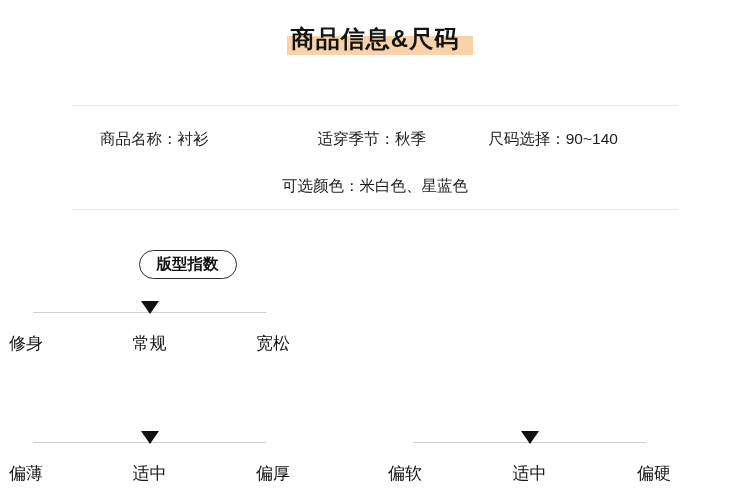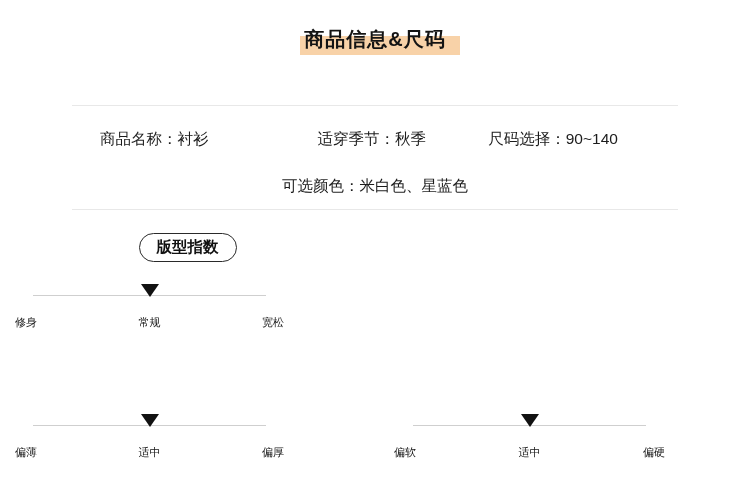--- a/index.html
+++ b/index.html
@@ -21,21 +21,21 @@
     position: absolute;
     top: 22px;
     left: 0;
     width: 750px;
     text-align: center;
     height: 40px;
   }
   .title {
     position: relative;
     display: inline-block;
-    font-size: 20px;
+    font-size: 24px;
     font-weight: bold;
     letter-spacing: 1px;
     line-height: 34px;
     padding: 0 4px;
     color: #141414;
   }
   .title .hl {
     position: absolute;
     left: 0;
     right: -10px;
@@ -80,21 +80,21 @@
   .info-row.r1 .c2 { width: 180px; margin-left: 40px; }
   .info-row.r1 .c3 { width: 200px; }
   .info-row.r2 {
     top: 176px;
     text-align: center;
   }
 
   
   .idx-grid {
     position: absolute;
-    top: 223px;
+    top: 240px;
     left: 0;
     width: 750px;
   }
   .idx-row {
     display: flex;
     width: 750px;
   }
   .idx-cell {
     width: 375px;
     position: relative;
@@ -144,21 +144,21 @@
   .marker.pos-left   { left: 16.5%; }
   .marker.pos-center { left: 50%; }
 
   .scale-labels {
     position: absolute;
     top: 20px;
     left: -33px;
     width: 299px;
     display: flex;
     justify-content: space-between;
-    font-size: 11px;
+    font-size: 17px;
     color: #151515;
   }
   .idx-cell.right .scale-labels { left: -34px; width: 301px; }
   .scale-labels span {
     display: inline-block;
     text-align: center;
     min-width: 52px;
   }
 </style>
 </head>

